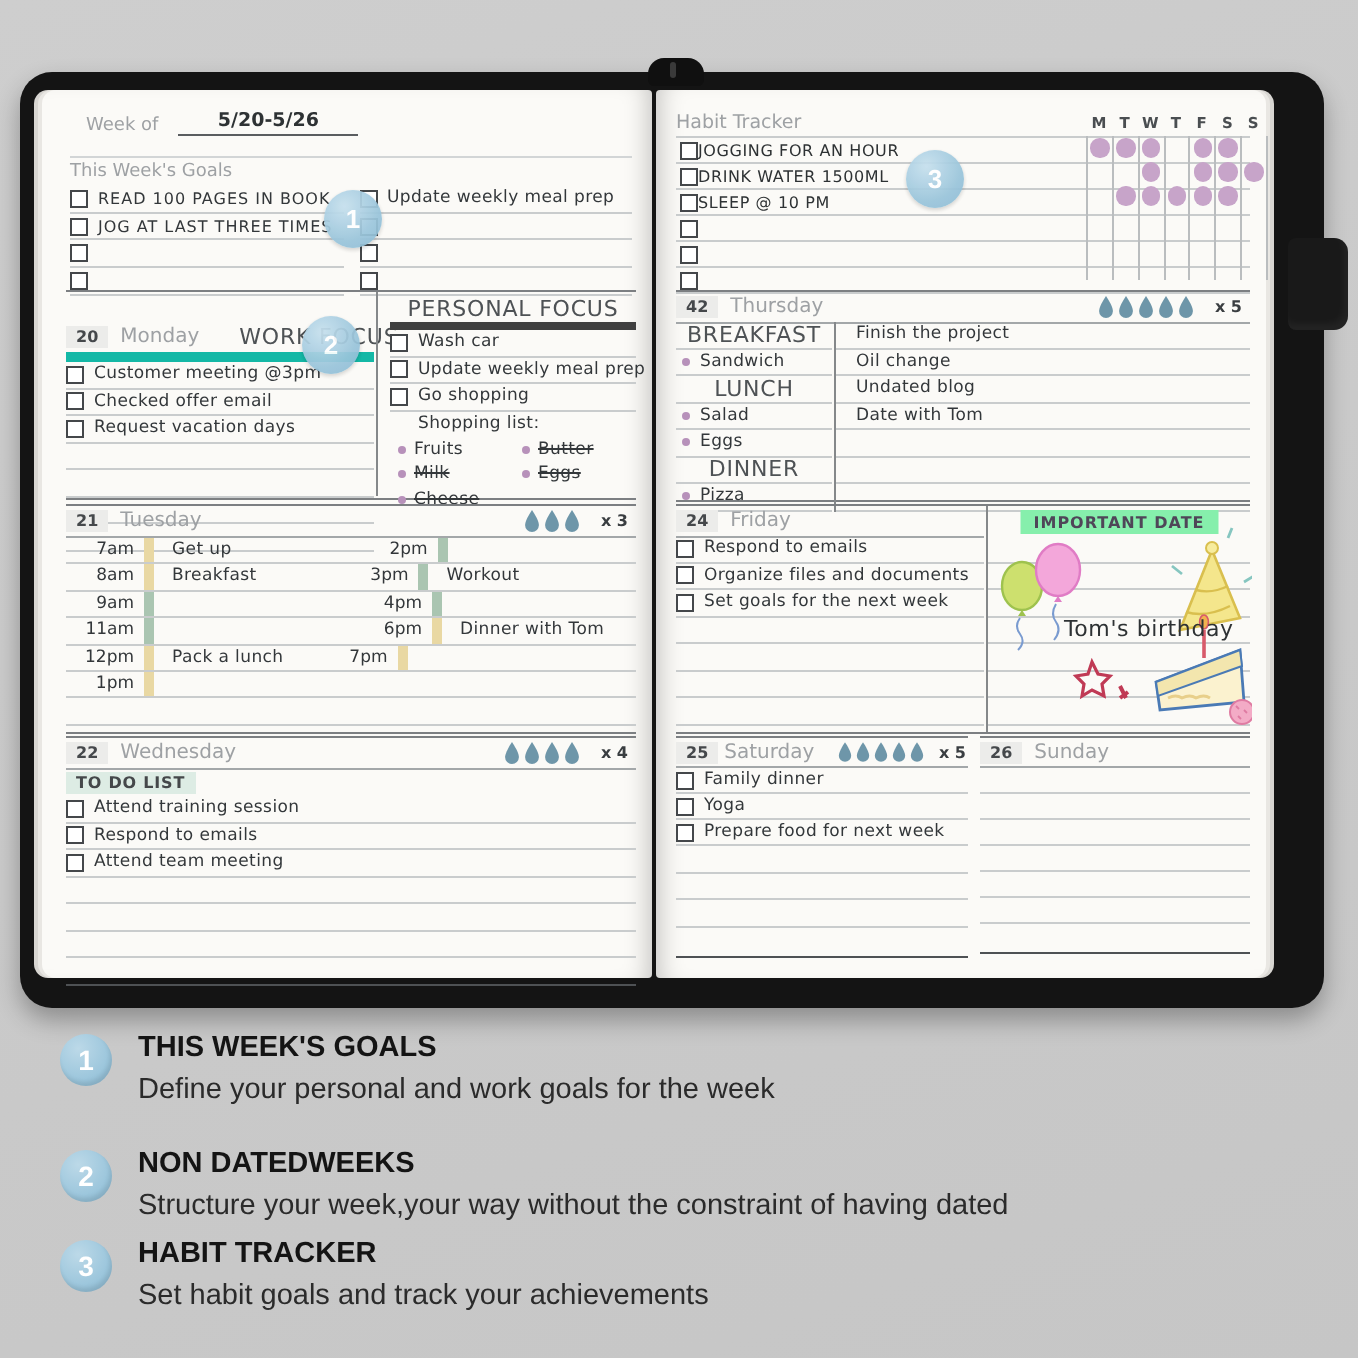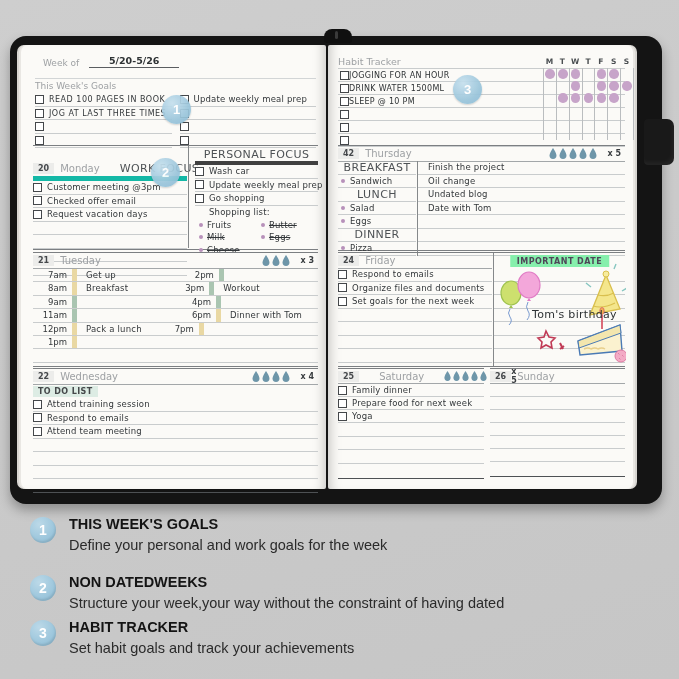--- a/index.html
+++ b/index.html
@@ -77,21 +77,21 @@
   .note-row{padding-left:10px;}
   .fri-left{position:absolute;left:0;top:15px;width:154px;}
   .fri-right{position:absolute;left:155px;right:0;top:0;bottom:0;border-left:1px solid #85888a;}
   .fri-rules{position:absolute;left:0;right:0;top:15px;}
   .imp-chip{position:absolute;top:2px;left:50%;transform:translateX(-50%);background:#86efac;color:#4f4658;font-size:8px;font-weight:bold;letter-spacing:.5px;padding:1.5px 7px;white-space:nowrap;}
   .bday-text{position:absolute;left:38px;top:55px;font-size:11px;color:#2e3234;letter-spacing:.3px;white-space:nowrap;}
   .bday-art{position:absolute;left:0;top:10px;width:132px;height:102px;}
   .satsun-wrap{position:absolute;left:10px;right:8px;top:323px;height:121px;}
   .sat{position:absolute;left:0;top:0;width:146px;border-top:1px solid #7c7f82;}
   .sun{position:absolute;left:152px;right:0;top:0;border-top:1px solid #7c7f82;}
-  .sat .day-head{height:14px;gap:20px;}
+  .sat .day-head{height:14px;gap:3px;}
   .sun .day-head{height:14px;}
   .sat .drop{width:7px;height:10px;}
   .sat .rrow{height:12px;}
 
   
   .badge{position:absolute;width:29px;height:29px;border-radius:50%;
     background:radial-gradient(circle at 35% 28%,#c6e0ee 0%,#9ac5db 62%,#8abad3 100%);
     color:#fff;font-weight:bold;font-size:13px;display:flex;align-items:center;justify-content:center;
     font-family:"Liberation Sans",sans-serif;box-shadow:0 1px 2px rgba(0,0,0,.18);opacity:.93;}
   .legend{position:absolute;left:0;top:506px;width:679px;}
@@ -613,25 +613,25 @@
               </svg>
             </span>
           <span class="xlabel" style="margin-left:0;margin-right:1px;">x 5</span>
         </div>
         <div class="rrow">
             <span class="cb"></span>
             <span class="hand">Family dinner</span>
           </div>
         <div class="rrow">
             <span class="cb"></span>
+            <span class="hand">Yoga</span>
+          </div>
+        <div class="rrow">
+            <span class="cb"></span>
             <span class="hand">Prepare food for next week</span>
-          </div>
-        <div class="rrow">
-            <span class="cb"></span>
-            <span class="hand">Yoga</span>
           </div>
         <div class="rline"></div>
         <div class="rline"></div>
         <div class="rline"></div>
         <div class="rline dark-line" style="height:14px;"></div>
       </div>
       <div class="sun">
         <div class="day-head">
           <span class="daynum">26</span>
           <span class="dayname">Sunday</span>

